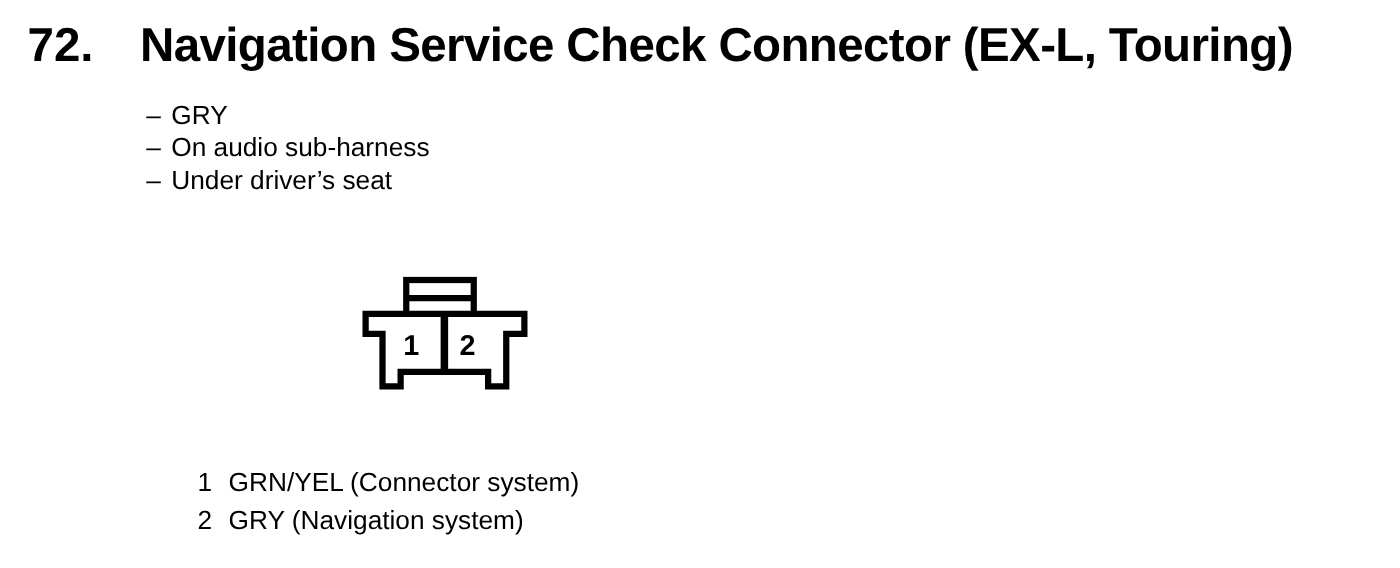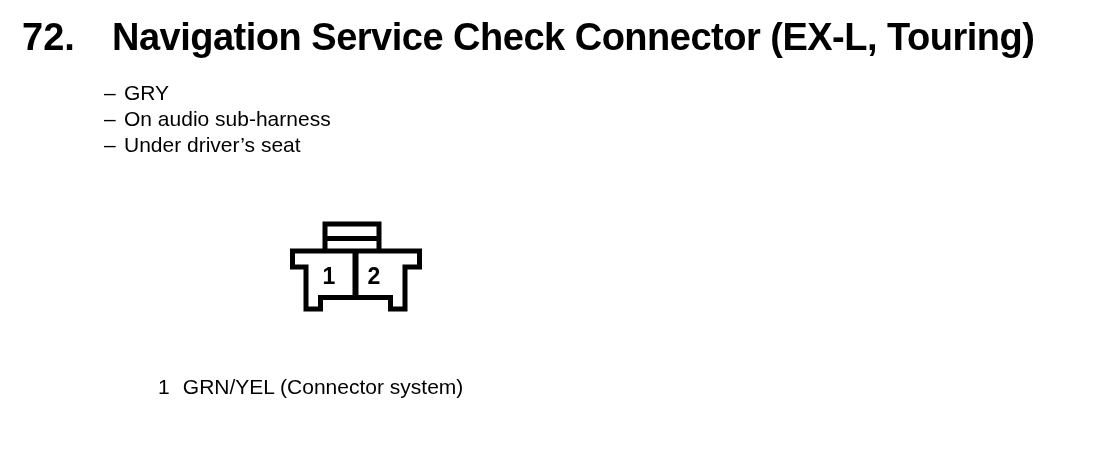--- a/index.html
+++ b/index.html
@@ -30,21 +30,21 @@
     font-weight: bold;
     letter-spacing: 0px;
   }
   .heading .title {
     font-size: 38px;
     font-weight: bold;
     letter-spacing: -0.5px;
   }
   .details {
     position: absolute;
-    left: 104px;
+    left: 117px;
     top: 80px;
     list-style: none;
     font-size: 21px;
     line-height: 26px;
   }
   .details li { white-space: nowrap; }
   .details .bullet {
     display: inline-block;
     width: 20px;
   }
@@ -100,15 +100,19 @@
 
     <text x="329" y="284" text-anchor="middle" fill="#000000">1</text>
     <text x="374" y="284" text-anchor="middle" fill="#000000">2</text>
   </svg>
 
   <div class="pinout">
     <div class="pinout-row">
       <span class="pin-num">1</span>
       <span class="pin-desc">GRN/YEL (Connector system)</span>
     </div>
+    <div class="pinout-row">
+      <span class="pin-num">2</span>
+      <span class="pin-desc">GRY (Navigation system)</span>
+    </div>
   </div>
 
 </div>
 
 </body></html>

